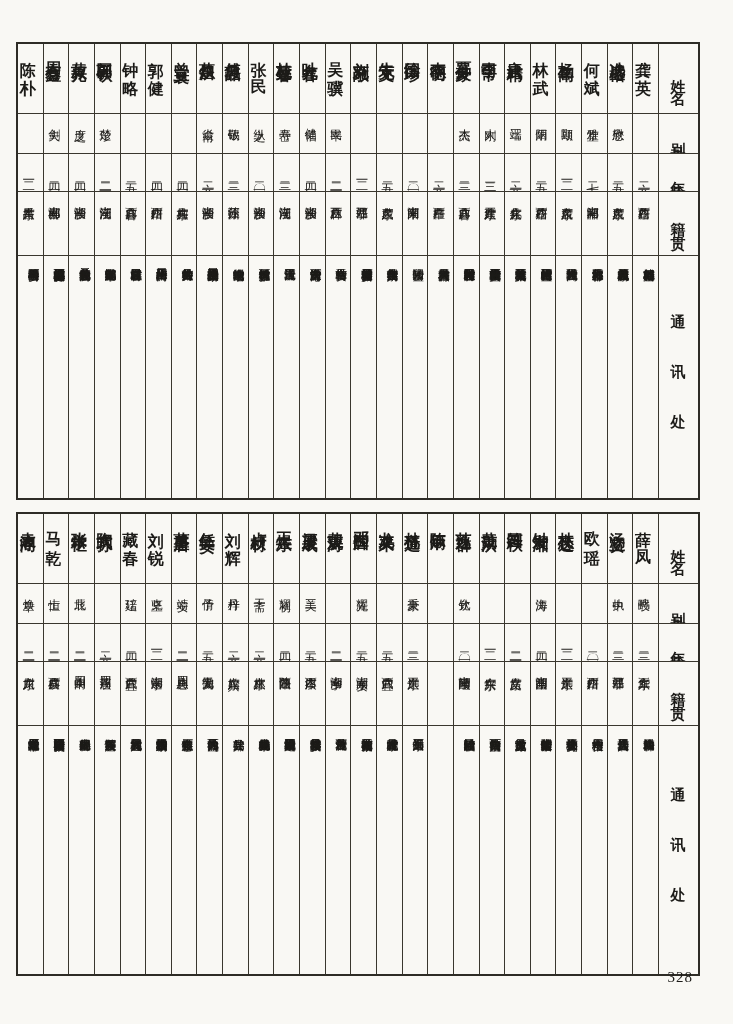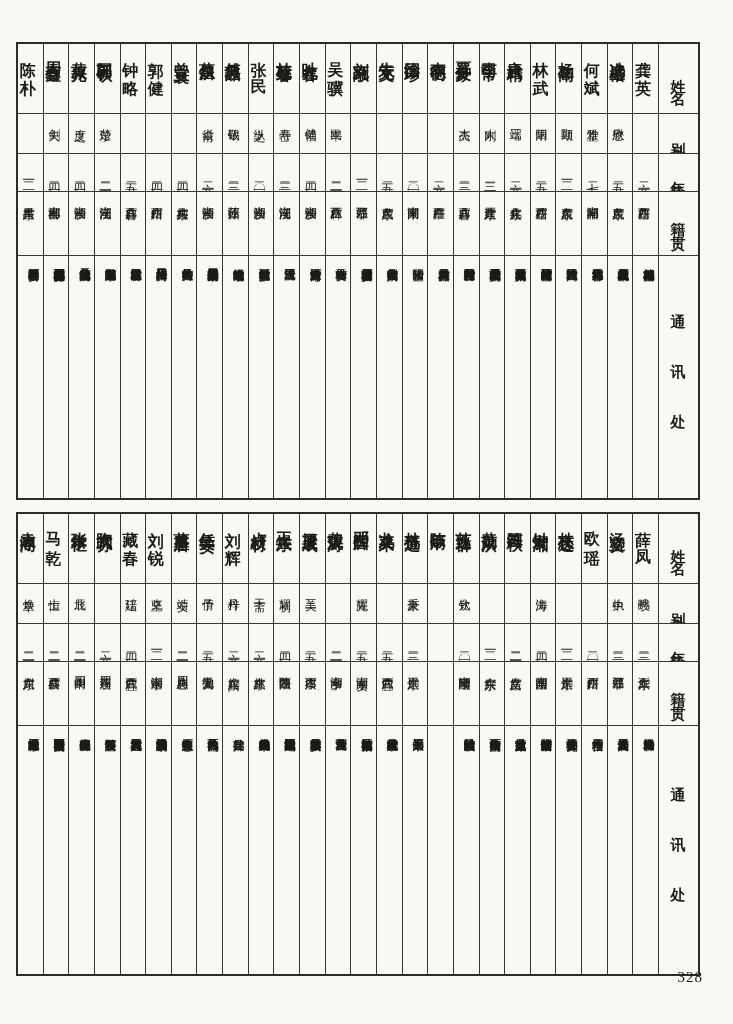--- a/index.html
+++ b/index.html
@@ -51,21 +51,21 @@
   .hdr-age{letter-spacing:4px;}
   .hdr-native{letter-spacing:14px;}
   .hdr-address{letter-spacing:50px;}
   .p-name{font-size:16px;font-weight:700;letter-spacing:2px;padding:5px 5px 0 0;}
   .p-name.spread{letter-spacing:18px;}
   .p-alias{font-size:12px;letter-spacing:1px;padding:5px 6px 0 0;}
   .p-age{font-size:12.5px;text-align:center;padding-right:6px;letter-spacing:1px;}
   .p-native{font-size:12px;padding:5px 6px 0 0;letter-spacing:0.5px;}
   .p-address{font-size:11.5px;line-height:11px;padding:4px 4px 0 0;}
   .page-number{
-    position:absolute;right:30px;bottom:38px;
+    position:absolute;right:40px;bottom:38px;
     font-size:15px;letter-spacing:1px;
   }
 </style>
 </head>
 <body>
 
 <div class="page">
 
   <div class="dir-table" id="table-top">
     <div class="col header-col">

